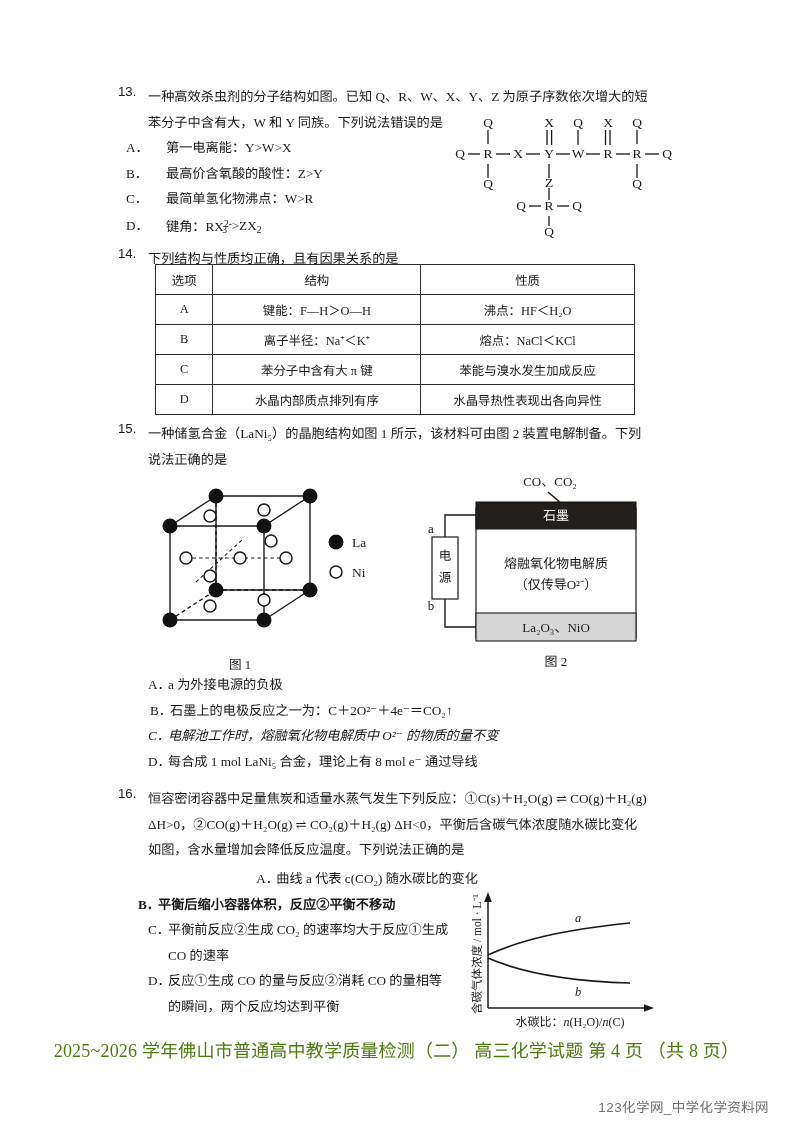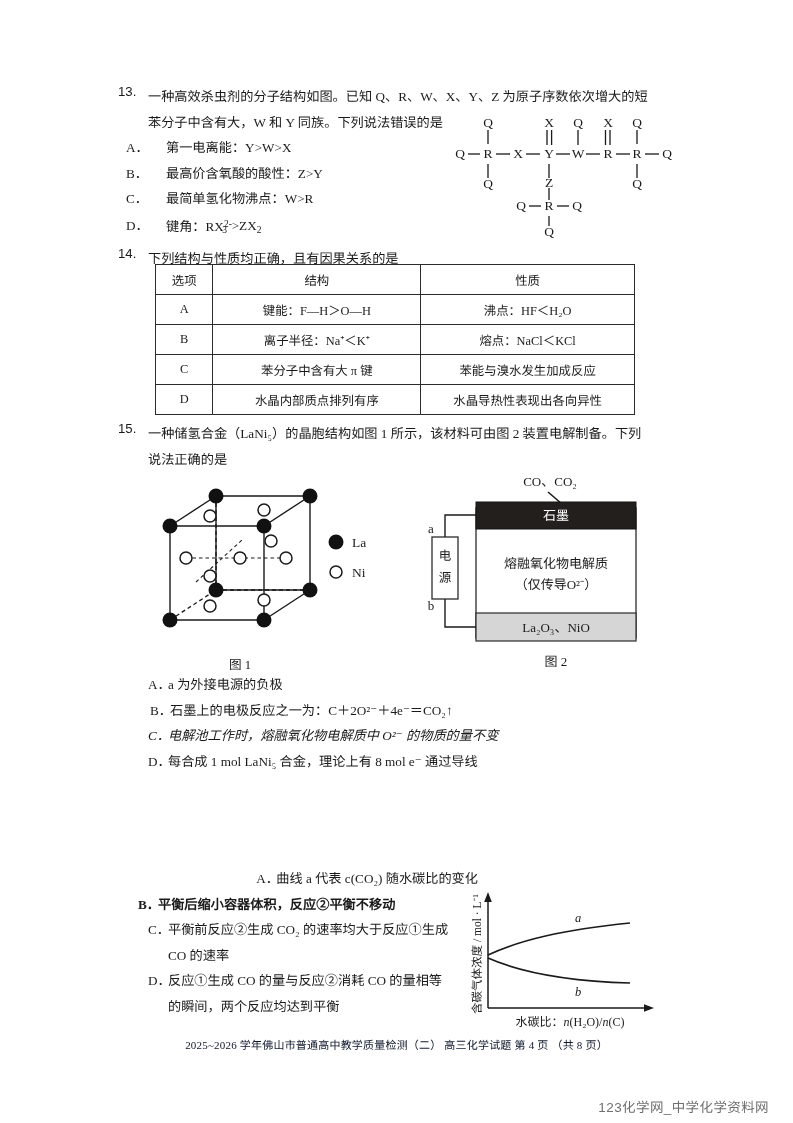--- a/index.html
+++ b/index.html
@@ -84,23 +84,23 @@
   
   .chart-wrap { position: absolute; left: 470px; top: 880px; width: 220px; height: 150px; }
 
   
   .footer {
     position: absolute;
     left: 0;
     right: 0;
     top: 1036px;
     text-align: center;
-    font-size: 11px;
+    font-size: 18px;
     font-family: "Liberation Serif", serif;
-    color: #0f172a;
+    color: #4d7c0f;
     letter-spacing: 0.2px;
   }
   .watermark {
     position: absolute;
     right: 24px;
     top: 1096px;
     font-size: 13.5px;
     font-family: "Liberation Sans", sans-serif;
     color: #6f6f6f;
     letter-spacing: 0.4px;
@@ -339,20 +339,28 @@
       <span class="opt-label">B．</span><span>石墨上的电极反应之一为：C＋2O²⁻＋4e⁻＝CO₂↑</span>
     </div>
     <div class="opt" style="margin-left:30px; text-indent:0;font-style:italic;">
       <span class="opt-label">C．</span><span>电解池工作时，熔融氧化物电解质中 O²⁻ 的物质的量不变</span>
     </div>
     <div class="opt" style="margin-left:30px; text-indent:0;">
       <span class="opt-label">D．</span><span>每合成 1 mol LaNi₅ 合金，理论上有 8 mol e⁻ 通过导线</span>
     </div>
   </div>
 
+  <div class="q-block" style="top:786px;">
+    <div class="q-num">16.</div>
+    <div class="q-body">
+      <div>恒容密闭容器中足量焦炭和适量水蒸气发生下列反应：①C(s)＋H₂O(g) ⇌ CO(g)＋H₂(g)</div>
+      <div>ΔH&gt;0，②CO(g)＋H₂O(g) ⇌ CO₂(g)＋H₂(g) ΔH&lt;0，平衡后含碳气体浓度随水碳比变化</div>
+      <div>如图，含水量增加会降低反应温度。下列说法正确的是</div>
+    </div>
+  </div>
 
   <div class="q-block" style="top:866px; width:360px;">
     <div class="opt" style="margin-left:34px; text-indent:0;text-align:right;">
       <span class="opt-label">A．</span><span>曲线 a 代表 c(CO₂) 随水碳比的变化</span>
     </div>
     <div class="opt" style="margin-left:20px; text-indent:0;font-weight:bold;">
       <span class="opt-label">B．</span><span>平衡后缩小容器体积，反应②平衡不移动</span>
     </div>
     <div class="opt" style="margin-left:30px; text-indent:0;">
       <span class="opt-label">C．</span><span>平衡前反应②生成 CO₂ 的速率均大于反应①生成</span>

